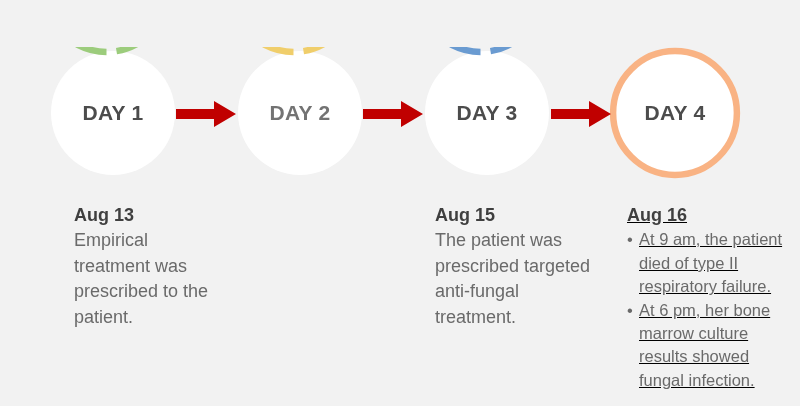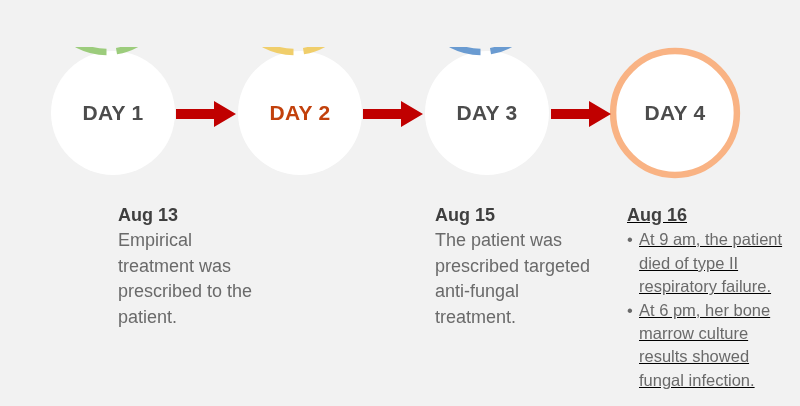--- a/index.html
+++ b/index.html
@@ -107,21 +107,21 @@
   }
   .step-text .bullet-item .bullet-dot {
     position: absolute;
     left: 0;
     top: 0;
     color: #6a6a6a;
     font-size: 16.5px;
     line-height: 1.42;
   }
 
-  #text-day-1 { left: 74px;  width: 152px; margin-left: 44px; }
+  #text-day-1 { left: 74px;  width: 152px; }
   #text-day-2 { left: 251px; width: 152px; }
   #text-day-3 { left: 435px; width: 165px; }
   #text-day-4 { left: 627px; width: 170px; text-decoration: underline; }
 </style>
 </head>
 <body style="background: rgb(242, 242, 242);">
 
 <div id="timeline-canvas">
 
   <div class="step-circle" id="circle-day-1">
@@ -130,21 +130,21 @@
       <path d="M 69.5 4.1 A 61.9 61.9 0 1 0 59.5 4.9" fill="none" stroke="#9ccc7c" stroke-width="6.5" stroke-linecap="butt"></path>
     </svg>
     <div class="day-label" style="color: rgb(76, 76, 76);">DAY 1</div>
   </div>
 
   <div class="step-circle" id="circle-day-2">
     <svg class="ring-svg" viewBox="0 0 132 132">
       <circle cx="66" cy="66" r="62" fill="#ffffff"></circle>
       <path d="M 69.5 4.1 A 61.9 61.9 0 1 0 59.5 4.9" fill="none" stroke="#f0ce6b" stroke-width="6.5" stroke-linecap="butt"></path>
     </svg>
-    <div class="day-label" style="color: #c2410c;">DAY 2</div>
+    <div class="day-label" style="color: #737373;">DAY 2</div>
   </div>
 
   <div class="step-circle" id="circle-day-3">
     <svg class="ring-svg" viewBox="0 0 132 132">
       <circle cx="66" cy="66" r="62" fill="#ffffff"></circle>
       <path d="M 69.5 4.1 A 61.9 61.9 0 1 0 59.5 4.9" fill="none" stroke="#6a9bd1" stroke-width="6.5" stroke-linecap="butt"></path>
     </svg>
     <div class="day-label" style="color: rgb(76, 76, 76);">DAY 3</div>
   </div>
 

